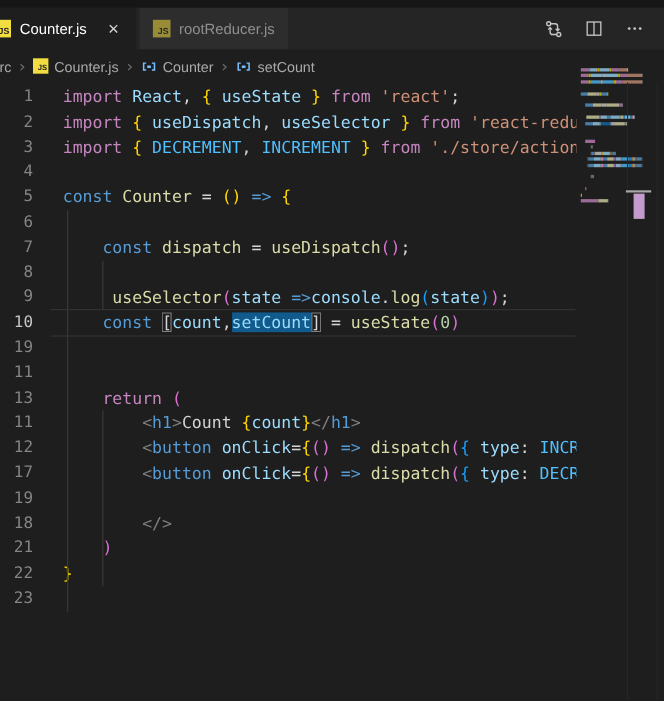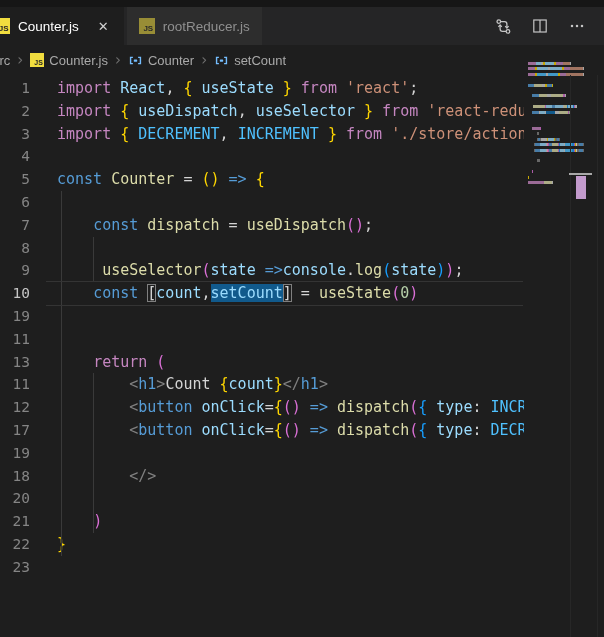--- a/index.html
+++ b/index.html
@@ -186,24 +186,20 @@
       </div>
       <div class="line">
         <span class="ln">19</span>
         <pre class="lc"></pre>
       </div>
       <div class="line">
         <span class="ln">18</span>
         <pre class="lc"><span style="color: rgb(212, 212, 212);">        </span><span style="color: rgb(128, 128, 128);">&lt;/&gt;</span></pre>
       </div>
       <div class="line">
-        <span class="ln">20</span>
-        <pre class="lc"></pre>
-      </div>
-      <div class="line">
         <span class="ln">21</span>
         <pre class="lc"><span style="color: rgb(212, 212, 212);">    </span><span style="color: rgb(218, 112, 214);">)</span></pre>
       </div>
       <div class="line">
         <span class="ln">22</span>
         <pre class="lc"><span style="color: rgb(255, 215, 0);">}</span></pre>
       </div>
       <div class="line">
         <span class="ln">23</span>
       </div>

